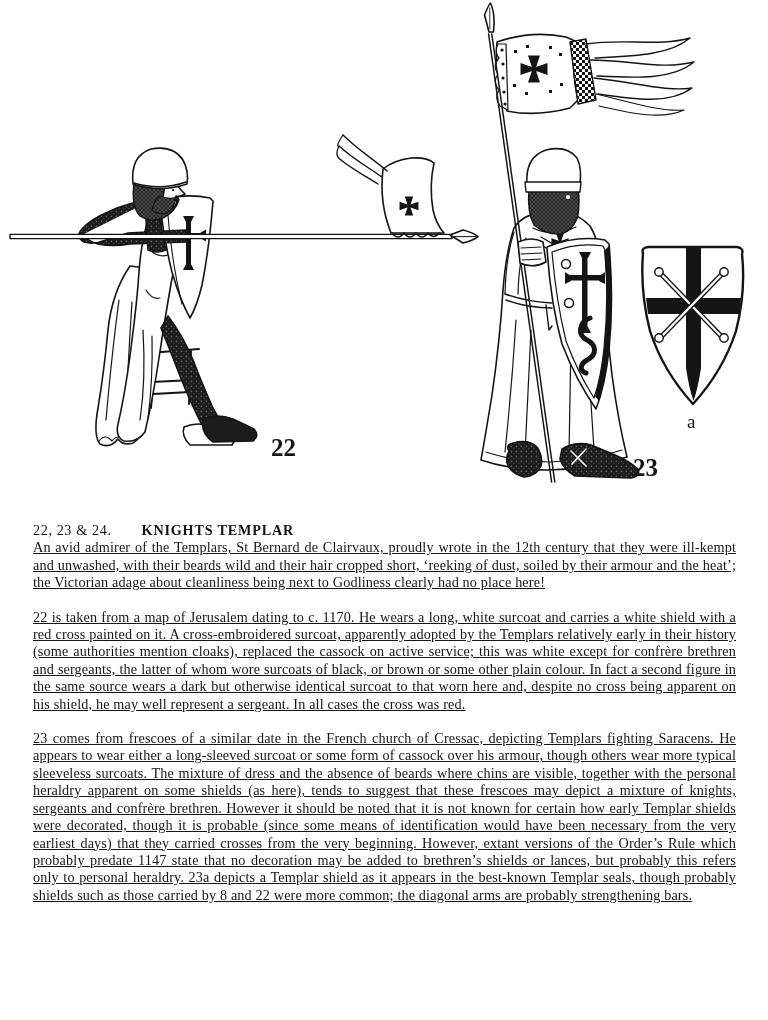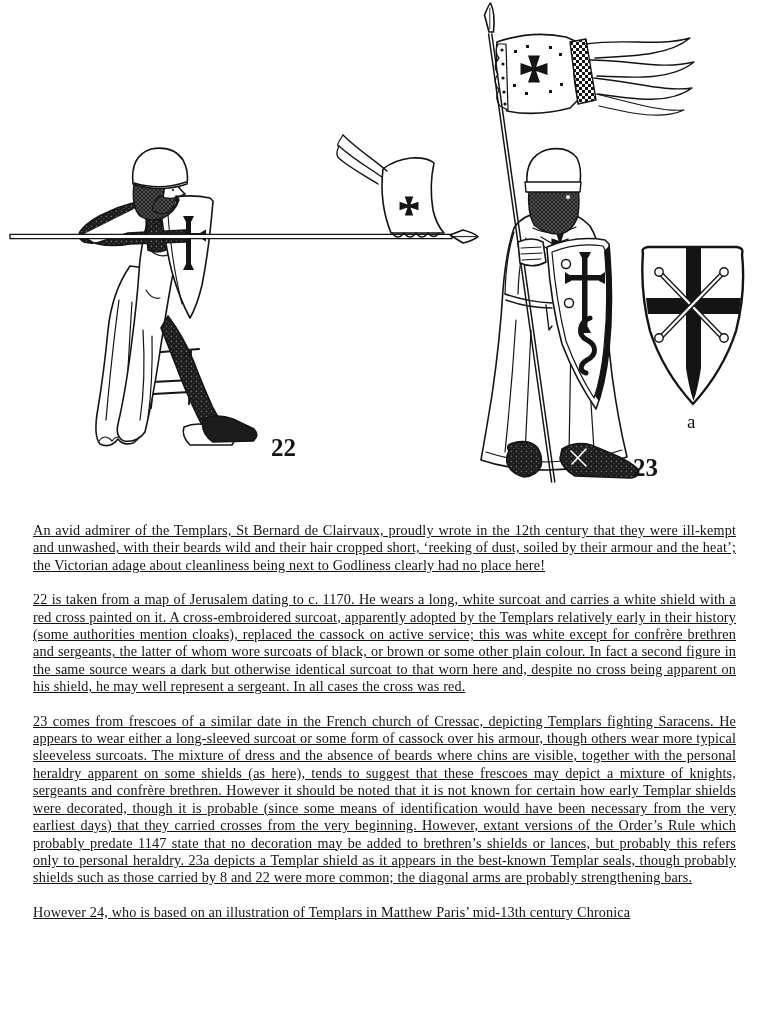--- a/index.html
+++ b/index.html
@@ -243,17 +243,19 @@
       <circle cx="724" cy="338" r="4.2" fill="#ffffff" stroke="#141414"></circle>
     </g>
   </g>
 
   <text class="fig-label" x="271" y="456">22</text>
   <text class="fig-label" x="633" y="476" font-size="27">23</text>
   <text class="fig-label-small" x="687" y="428">a</text>
 </svg>
 
 <div class="text-block">
+  <div class="heading">
+    <span class="nums">22, 23 &amp; 24.</span><span class="title">KNIGHTS TEMPLAR</span>
+  </div>
   <p>An avid admirer of the Templars, St Bernard de Clairvaux, proudly wrote in the 12th century that they were ill-kempt and unwashed, with their beards wild and their hair cropped short, ‘reeking of dust, soiled by their armour and the heat’; the Victorian adage about cleanliness being next to Godliness clearly had no place here!</p>
   <p>22 is taken from a map of Jerusalem dating to c. 1170. He wears a long, white surcoat and carries a white shield with a red cross painted on it. A cross-embroidered surcoat, apparently adopted by the Templars relatively early in their history (some authorities mention cloaks), replaced the cassock on active service; this was white except for confrère brethren and sergeants, the latter of whom wore surcoats of black, or brown or some other plain colour. In fact a second figure in the same source wears a dark but otherwise identical surcoat to that worn here and, despite no cross being apparent on his shield, he may well represent a sergeant. In all cases the cross was red.</p>
   <p>23 comes from frescoes of a similar date in the French church of Cressac, depicting Templars fighting Saracens. He appears to wear either a long-sleeved surcoat or some form of cassock over his armour, though others wear more typical sleeveless surcoats. The mixture of dress and the absence of beards where chins are visible, together with the personal heraldry apparent on some shields (as here), tends to suggest that these frescoes may depict a mixture of knights, sergeants and confrère brethren. However it should be noted that it is not known for certain how early Templar shields were decorated, though it is probable (since some means of identification would have been necessary from the very earliest days) that they carried crosses from the very beginning. However, extant versions of the Order’s Rule which probably predate 1147 state that no decoration may be added to brethren’s shields or lances, but probably this refers only to personal heraldry. 23a depicts a Templar shield as it appears in the best-known Templar seals, though probably shields such as those carried by 8 and 22 were more common; the diagonal arms are probably strengthening bars.</p>
-  <p>However 24, who is based on an illustration of Templars in Matthew Paris’ mid-13th century Chronica</p>
 </div>
 
 </body></html>

